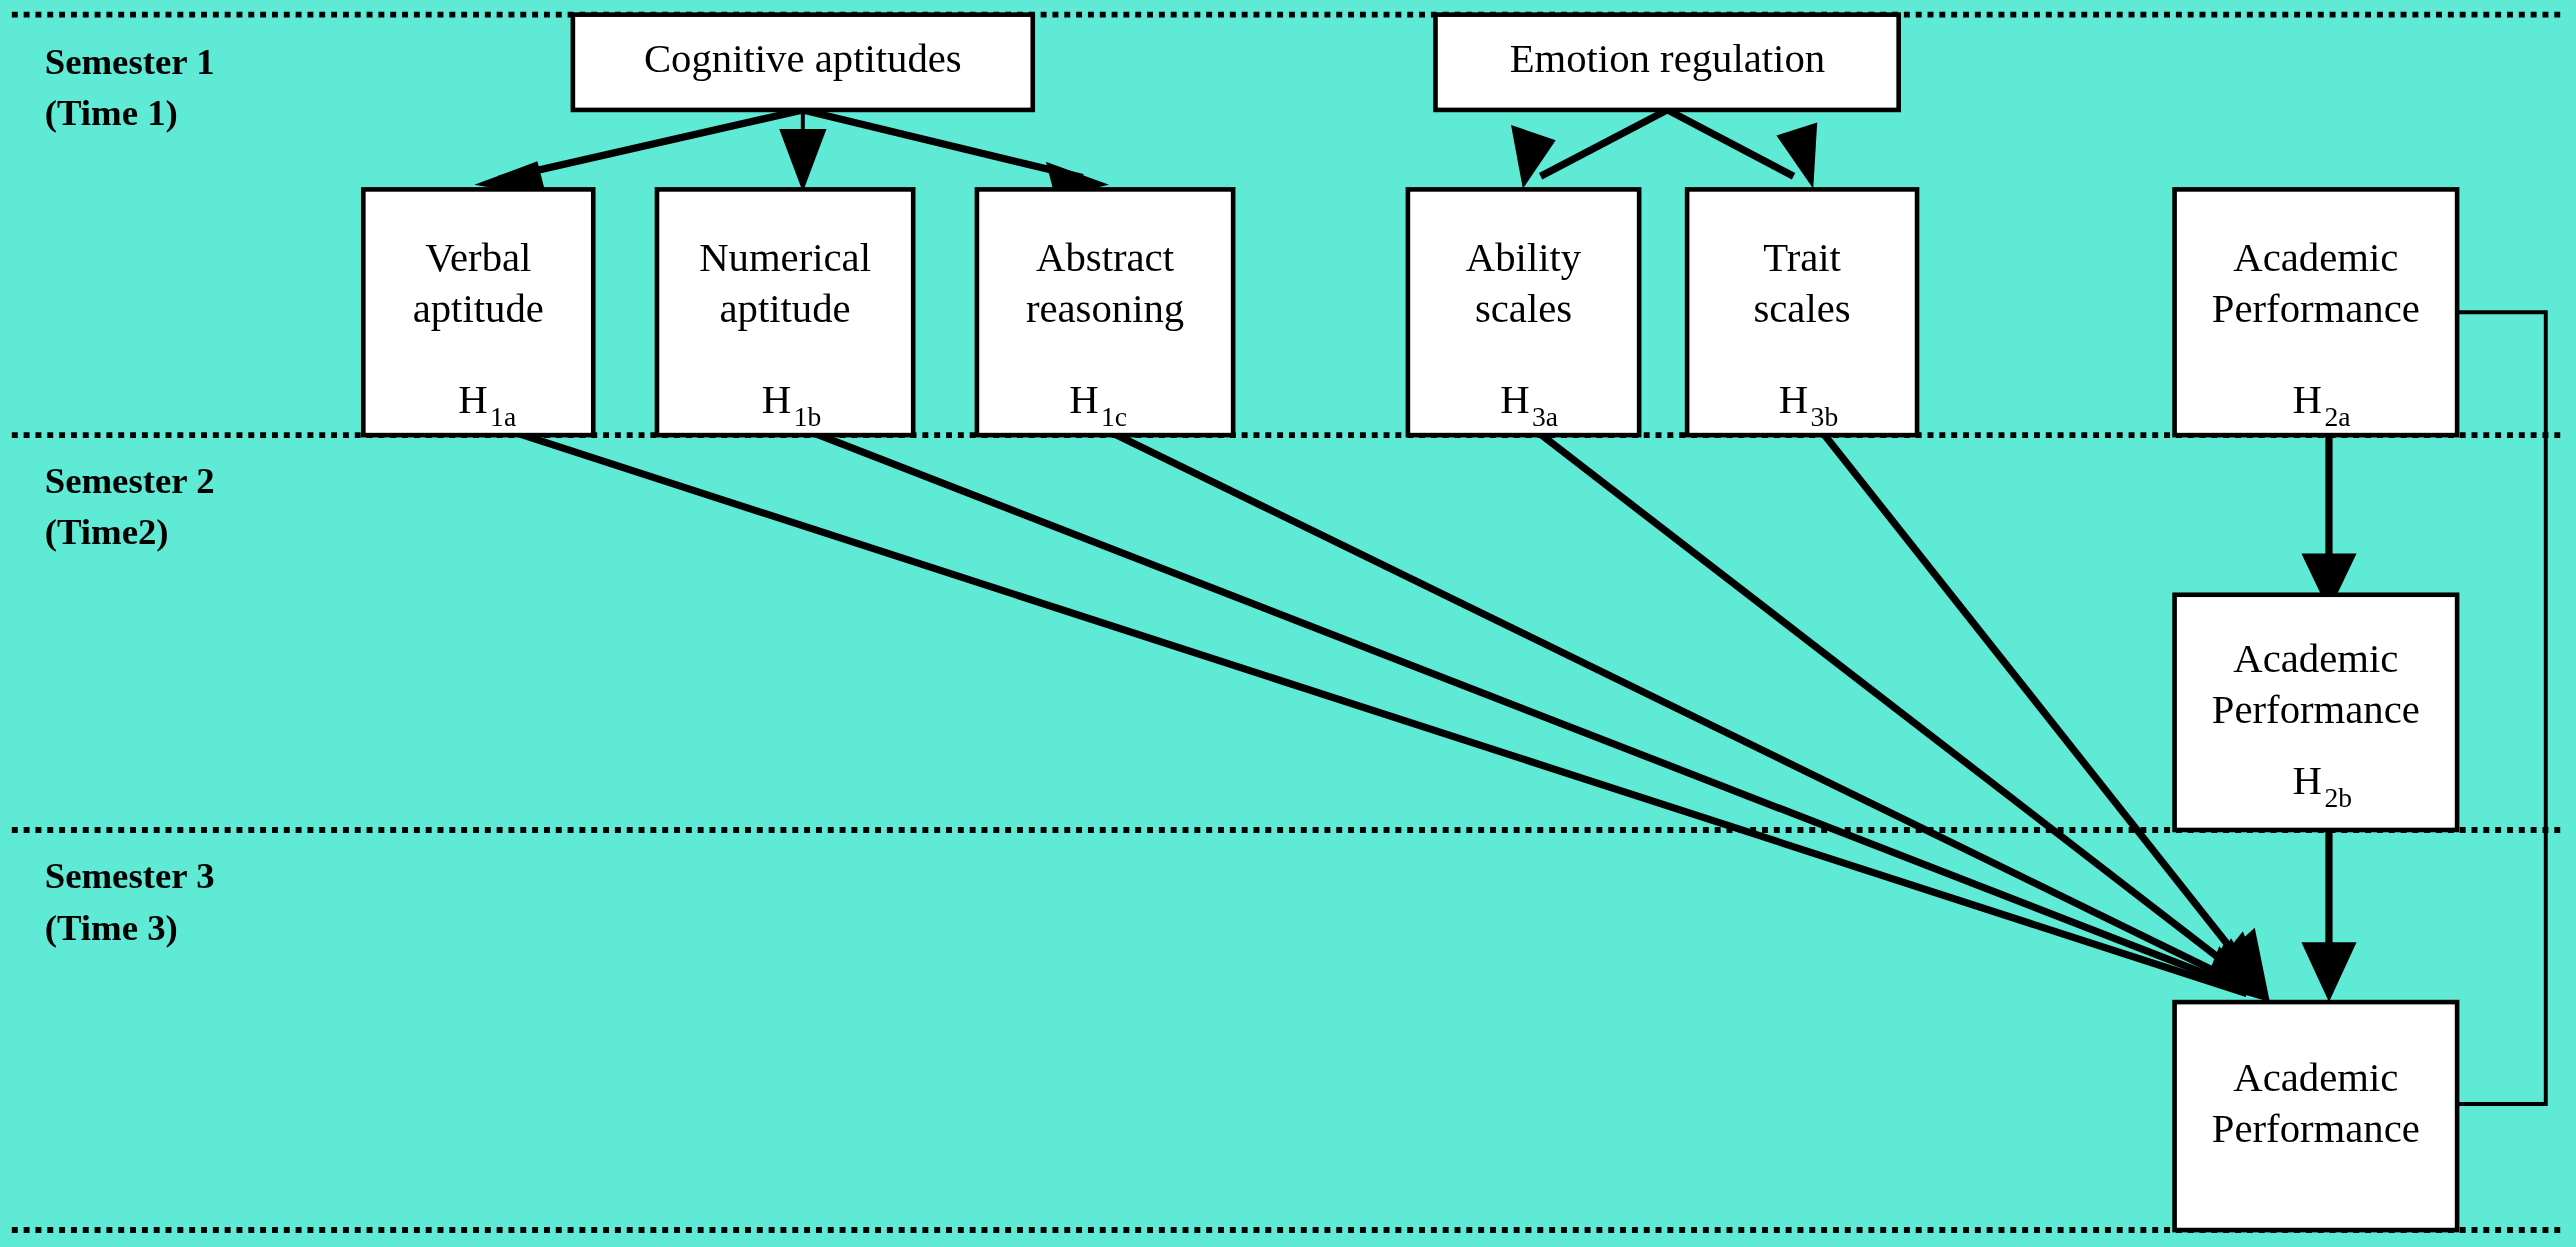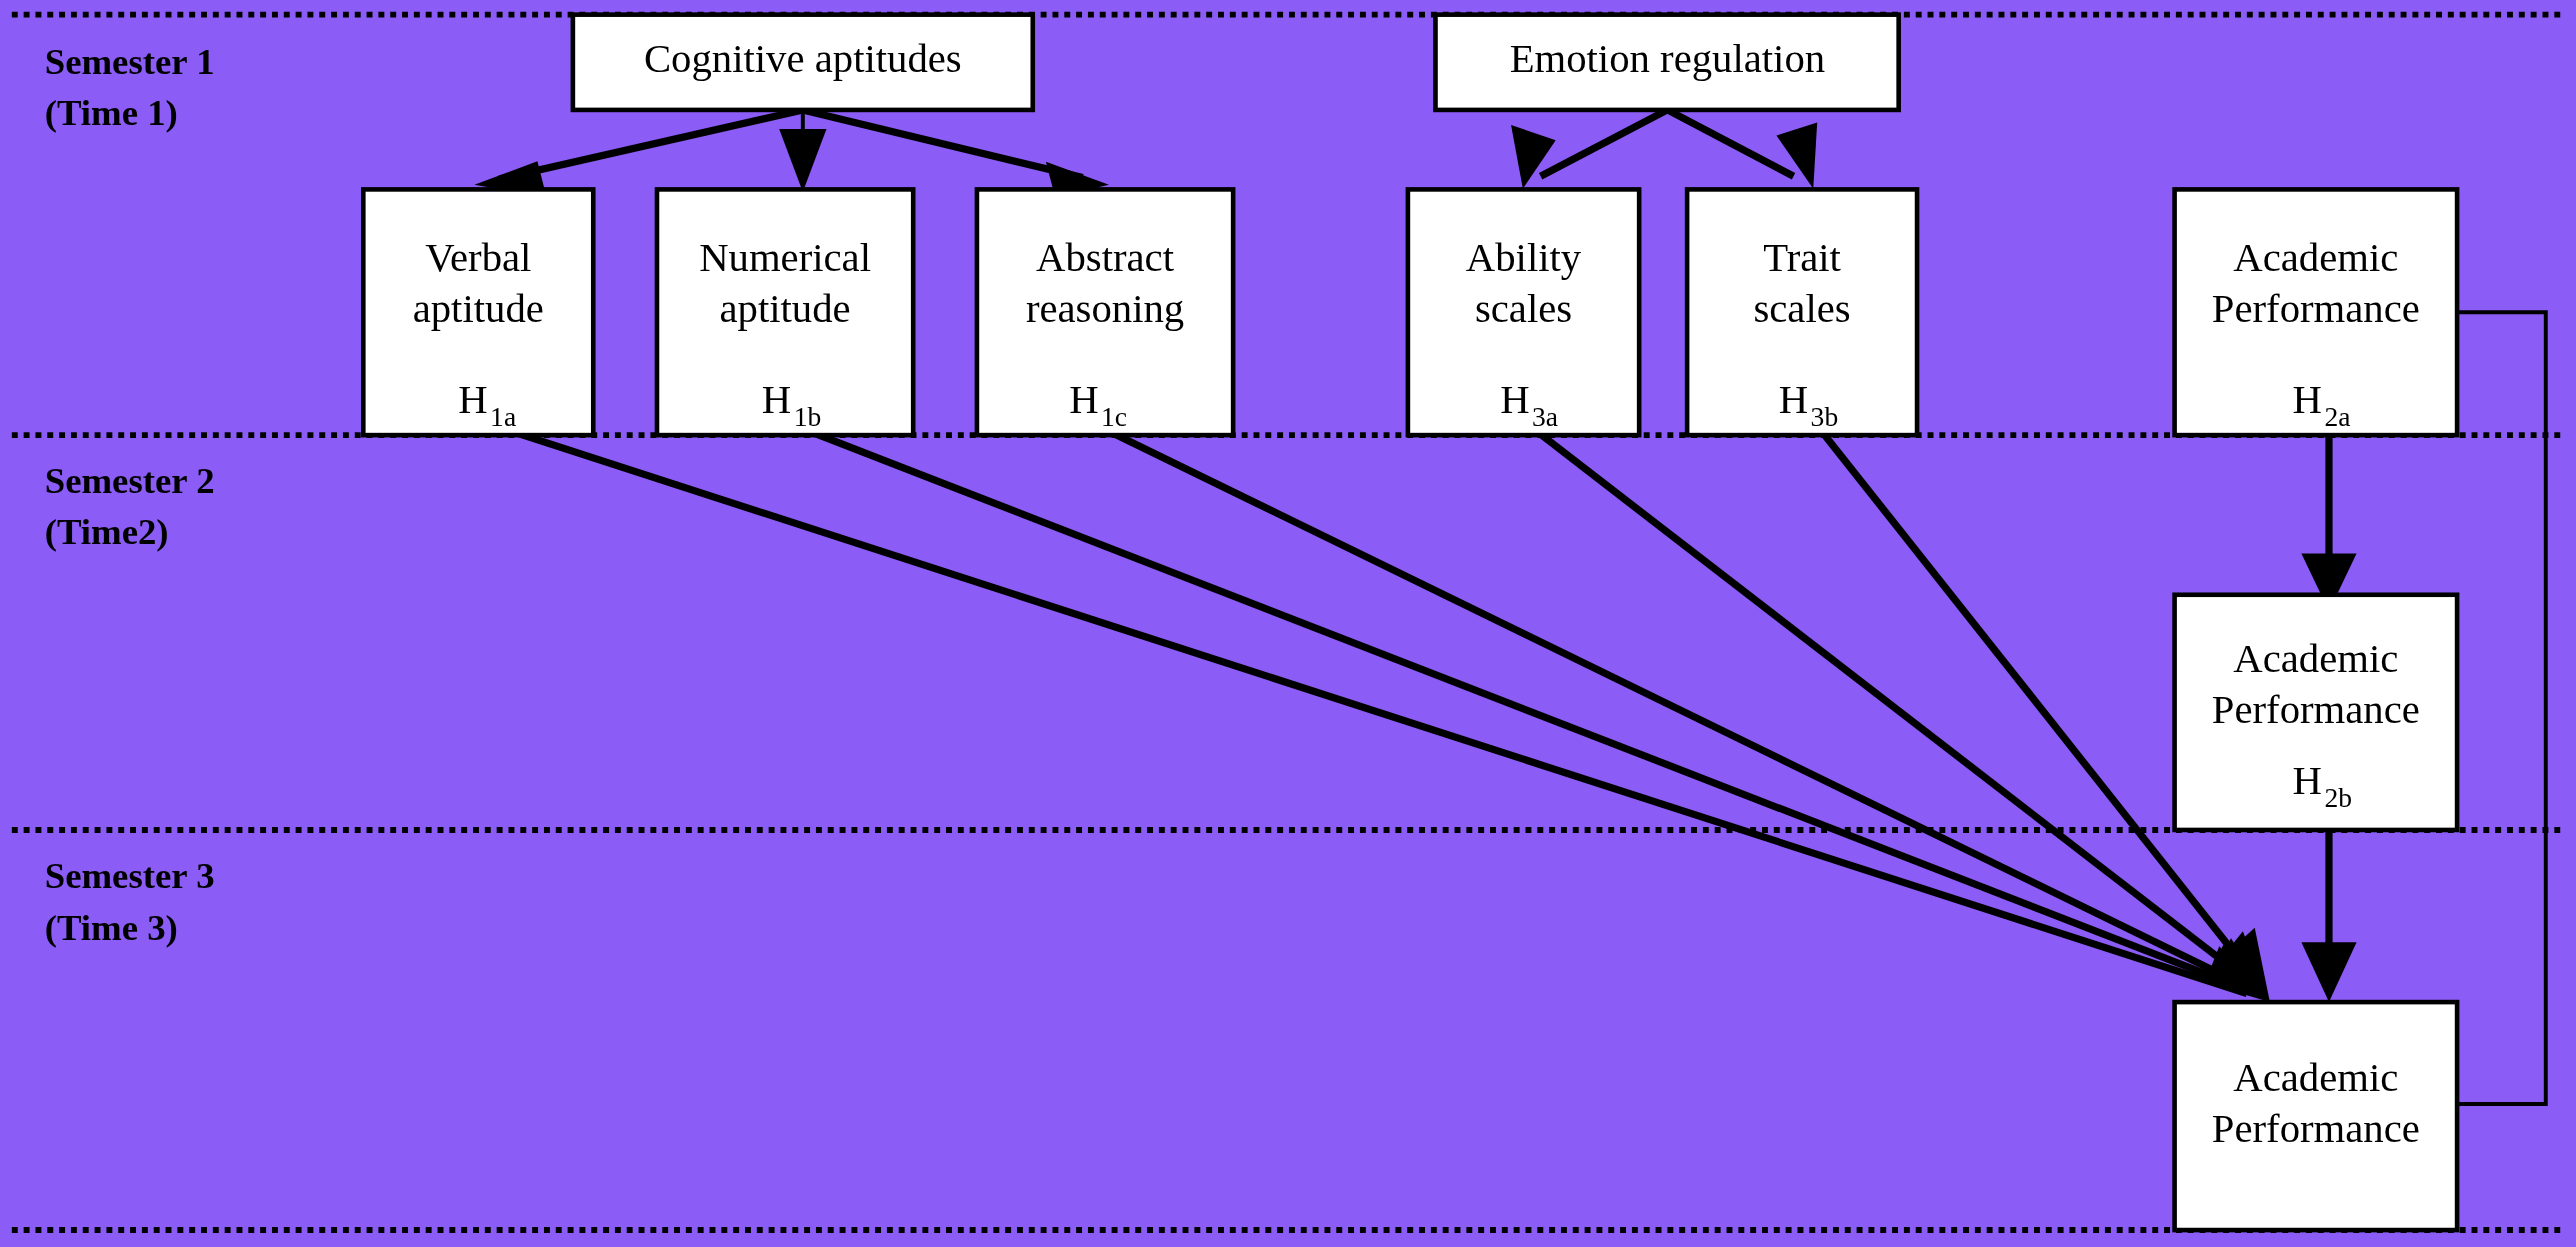--- a/index.html
+++ b/index.html
@@ -4,21 +4,21 @@
 <style>
   html, body {
     margin: 0;
     padding: 0;
     background: #ffffff;
   }
   #stage {
     position: relative;
     width: 2576px;
     height: 1248px;
-    background: #8b5cf6;
+    background: #5eead4;
     overflow: hidden;
     font-family: "Liberation Serif", "DejaVu Serif", serif;
   }
   #diagram {
     position: absolute;
     top: 0;
     left: 0;
     width: 2576px;
     height: 1248px;
     display: block;

